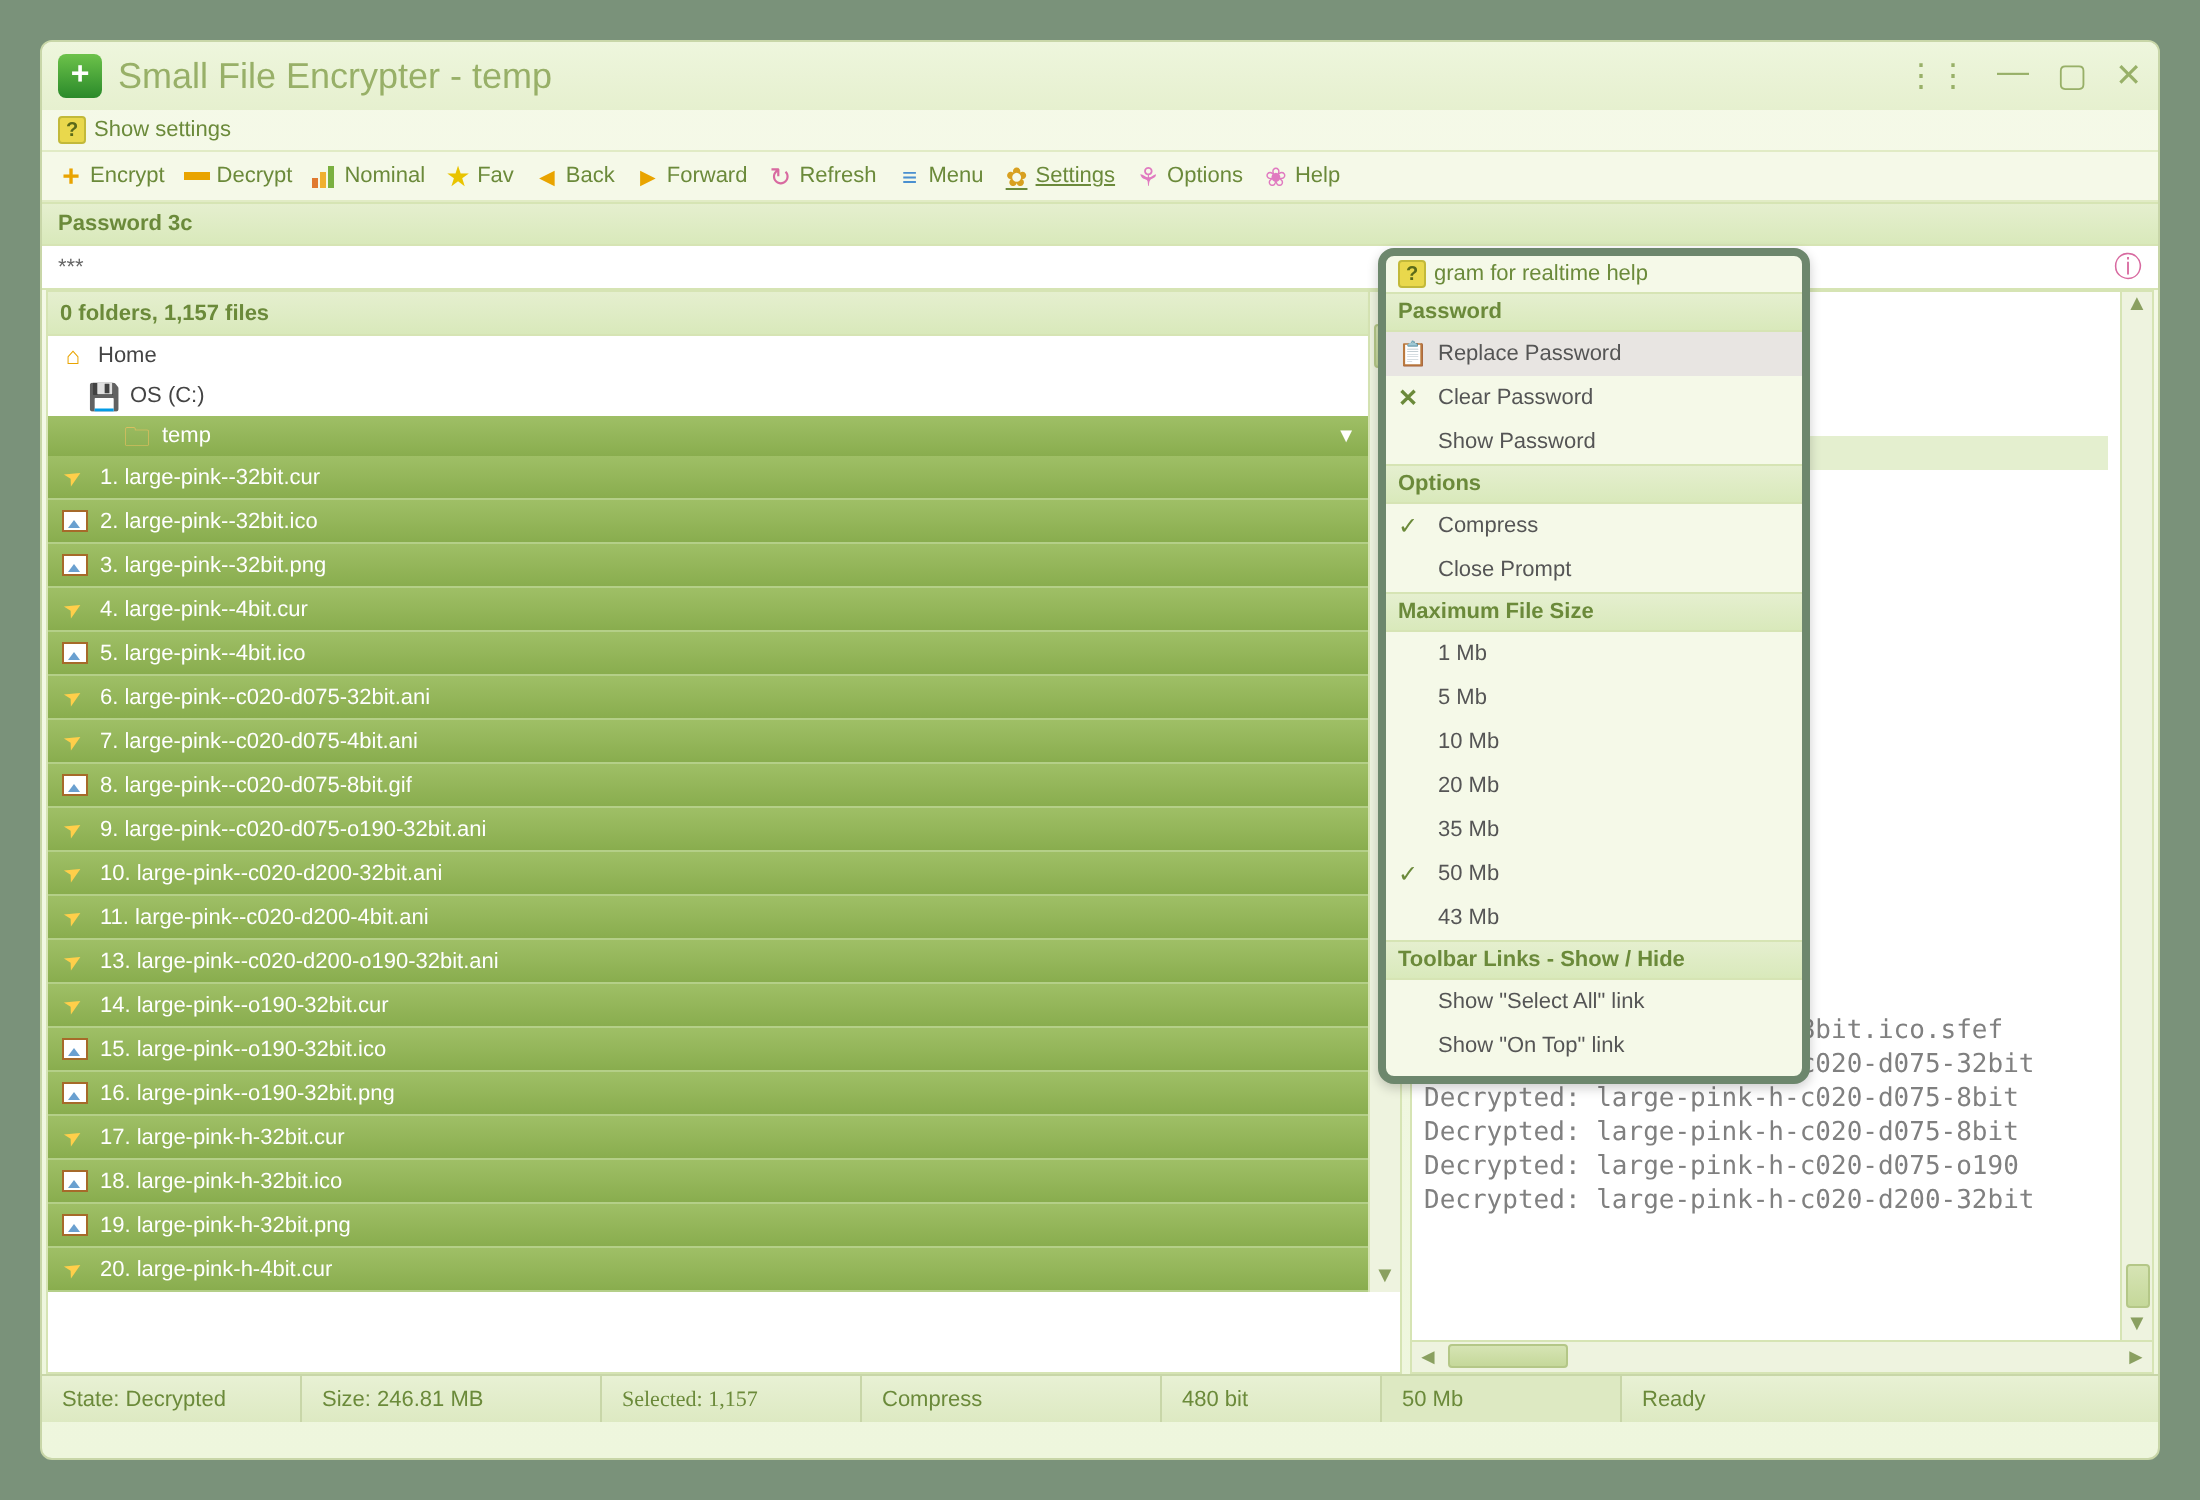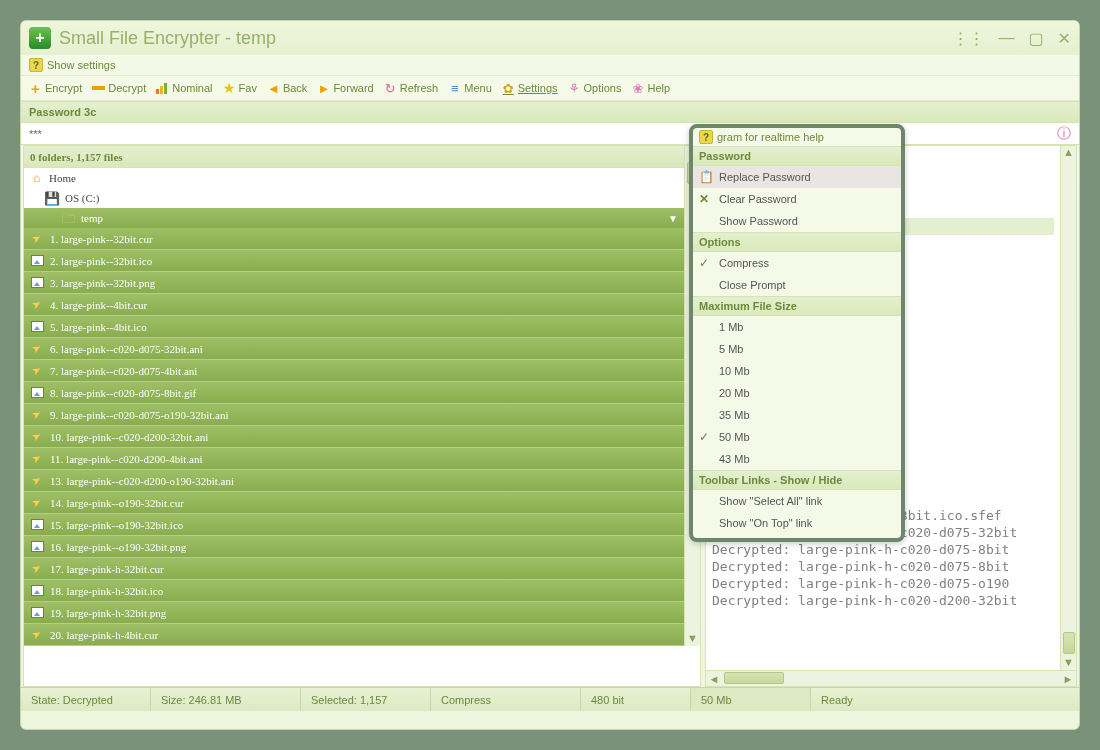--- a/index.html
+++ b/index.html
@@ -45,21 +45,21 @@
   
   .toolbar { height: 26px; padding: 2px 8px; display: flex; gap: 10px; align-items: center; border-top: 1px solid #e1ebc5; border-bottom: 1px solid #e1ebc5; background: #f5f9e8;}
   .tb { display: flex; align-items: center; gap: 3px; color: #6b8a3a; cursor: default; }
   .tb.underline { text-decoration: underline; }
   
   .pwlabel { height: 22px; display: flex; align-items: center; padding: 0 8px; background: linear-gradient(#e5efcf,#d9e9bb); font-weight: bold; color: #6b8a3a; border-top: 1px solid #d6e4b4; border-bottom: 1px solid #d6e4b4; }
   .pwfield { height: 22px; display: flex; align-items: center; padding: 0 8px; color: #666; background: #fff; font-family: inherit; border-bottom: 1px solid #d6e4b4;}
   .pwfield .pinkhint { margin-left: auto; color: #d86aa0; font-size: 14px; }
   
   .main { height: 542px; display: flex; gap: 4px; padding: 0 2px; }
-  .leftcol { width: 678px; display: flex; flex-direction: column; border: 1px solid #d6e4b4; background: #fff; font-family: Liberation Serif, serif; }
+  .leftcol { width: 678px; display: flex; flex-direction: column; border: 1px solid #d6e4b4; background: #fff; }
   .rightcol { flex: 1; display: flex; flex-direction: column; border: 1px solid #d6e4b4; background: #fff; position: relative;}
   .sectionhead { height: 22px; background: linear-gradient(#e5efcf,#d9e9bb); display: flex; align-items: center; padding: 0 6px; font-weight: bold; color: #6b8a3a; border-bottom: 1px solid #d6e4b4; }
   .navlist { }
   .navrow { height: 20px; display: flex; align-items: center; padding: 0 6px; color: #444; gap: 6px;}
   .navrow.indent1 { padding-left: 22px; }
   .navrow.indent2 { padding-left: 38px; }
   .navrow.sel { background: linear-gradient(#9fbf66,#89ad4e); color: #fff; }
   .navrow.sel .chevron { color: #fff; }
   .chevron { margin-left: auto; color: #444; font-size: 10px;}
   .filelist { flex: 1; overflow: hidden; }
@@ -361,21 +361,21 @@
             <div class="thumb"></div>
           </div>
         <div class="btn">►</div>
       </div>
     </div>
   </div>
 
   <div class="statusbar">
     <div class="statcell" style="width:130px;">State: Decrypted</div>
     <div class="statcell" style="width:150px;">Size: 246.81 MB</div>
-    <div class="statcell" style="width:130px;">Selected: 1,157</div>
+    <div class="statcell" style="width:130px;font-family:Liberation Serif, serif;">Selected: 1,157</div>
     <div class="statcell" style="width:150px;">Compress</div>
     <div class="statcell" style="width:110px;">480 bit</div>
     <div class="statcell" style="width:120px; background:#dde9c2;">50 Mb</div>
     <div class="statcell" style="flex:1; border-right:none;">Ready</div>
   </div>
 
   <div class="popup">
     <div class="hintbar">
       <span class="qicon">?</span>
       <span>gram for realtime help</span>

